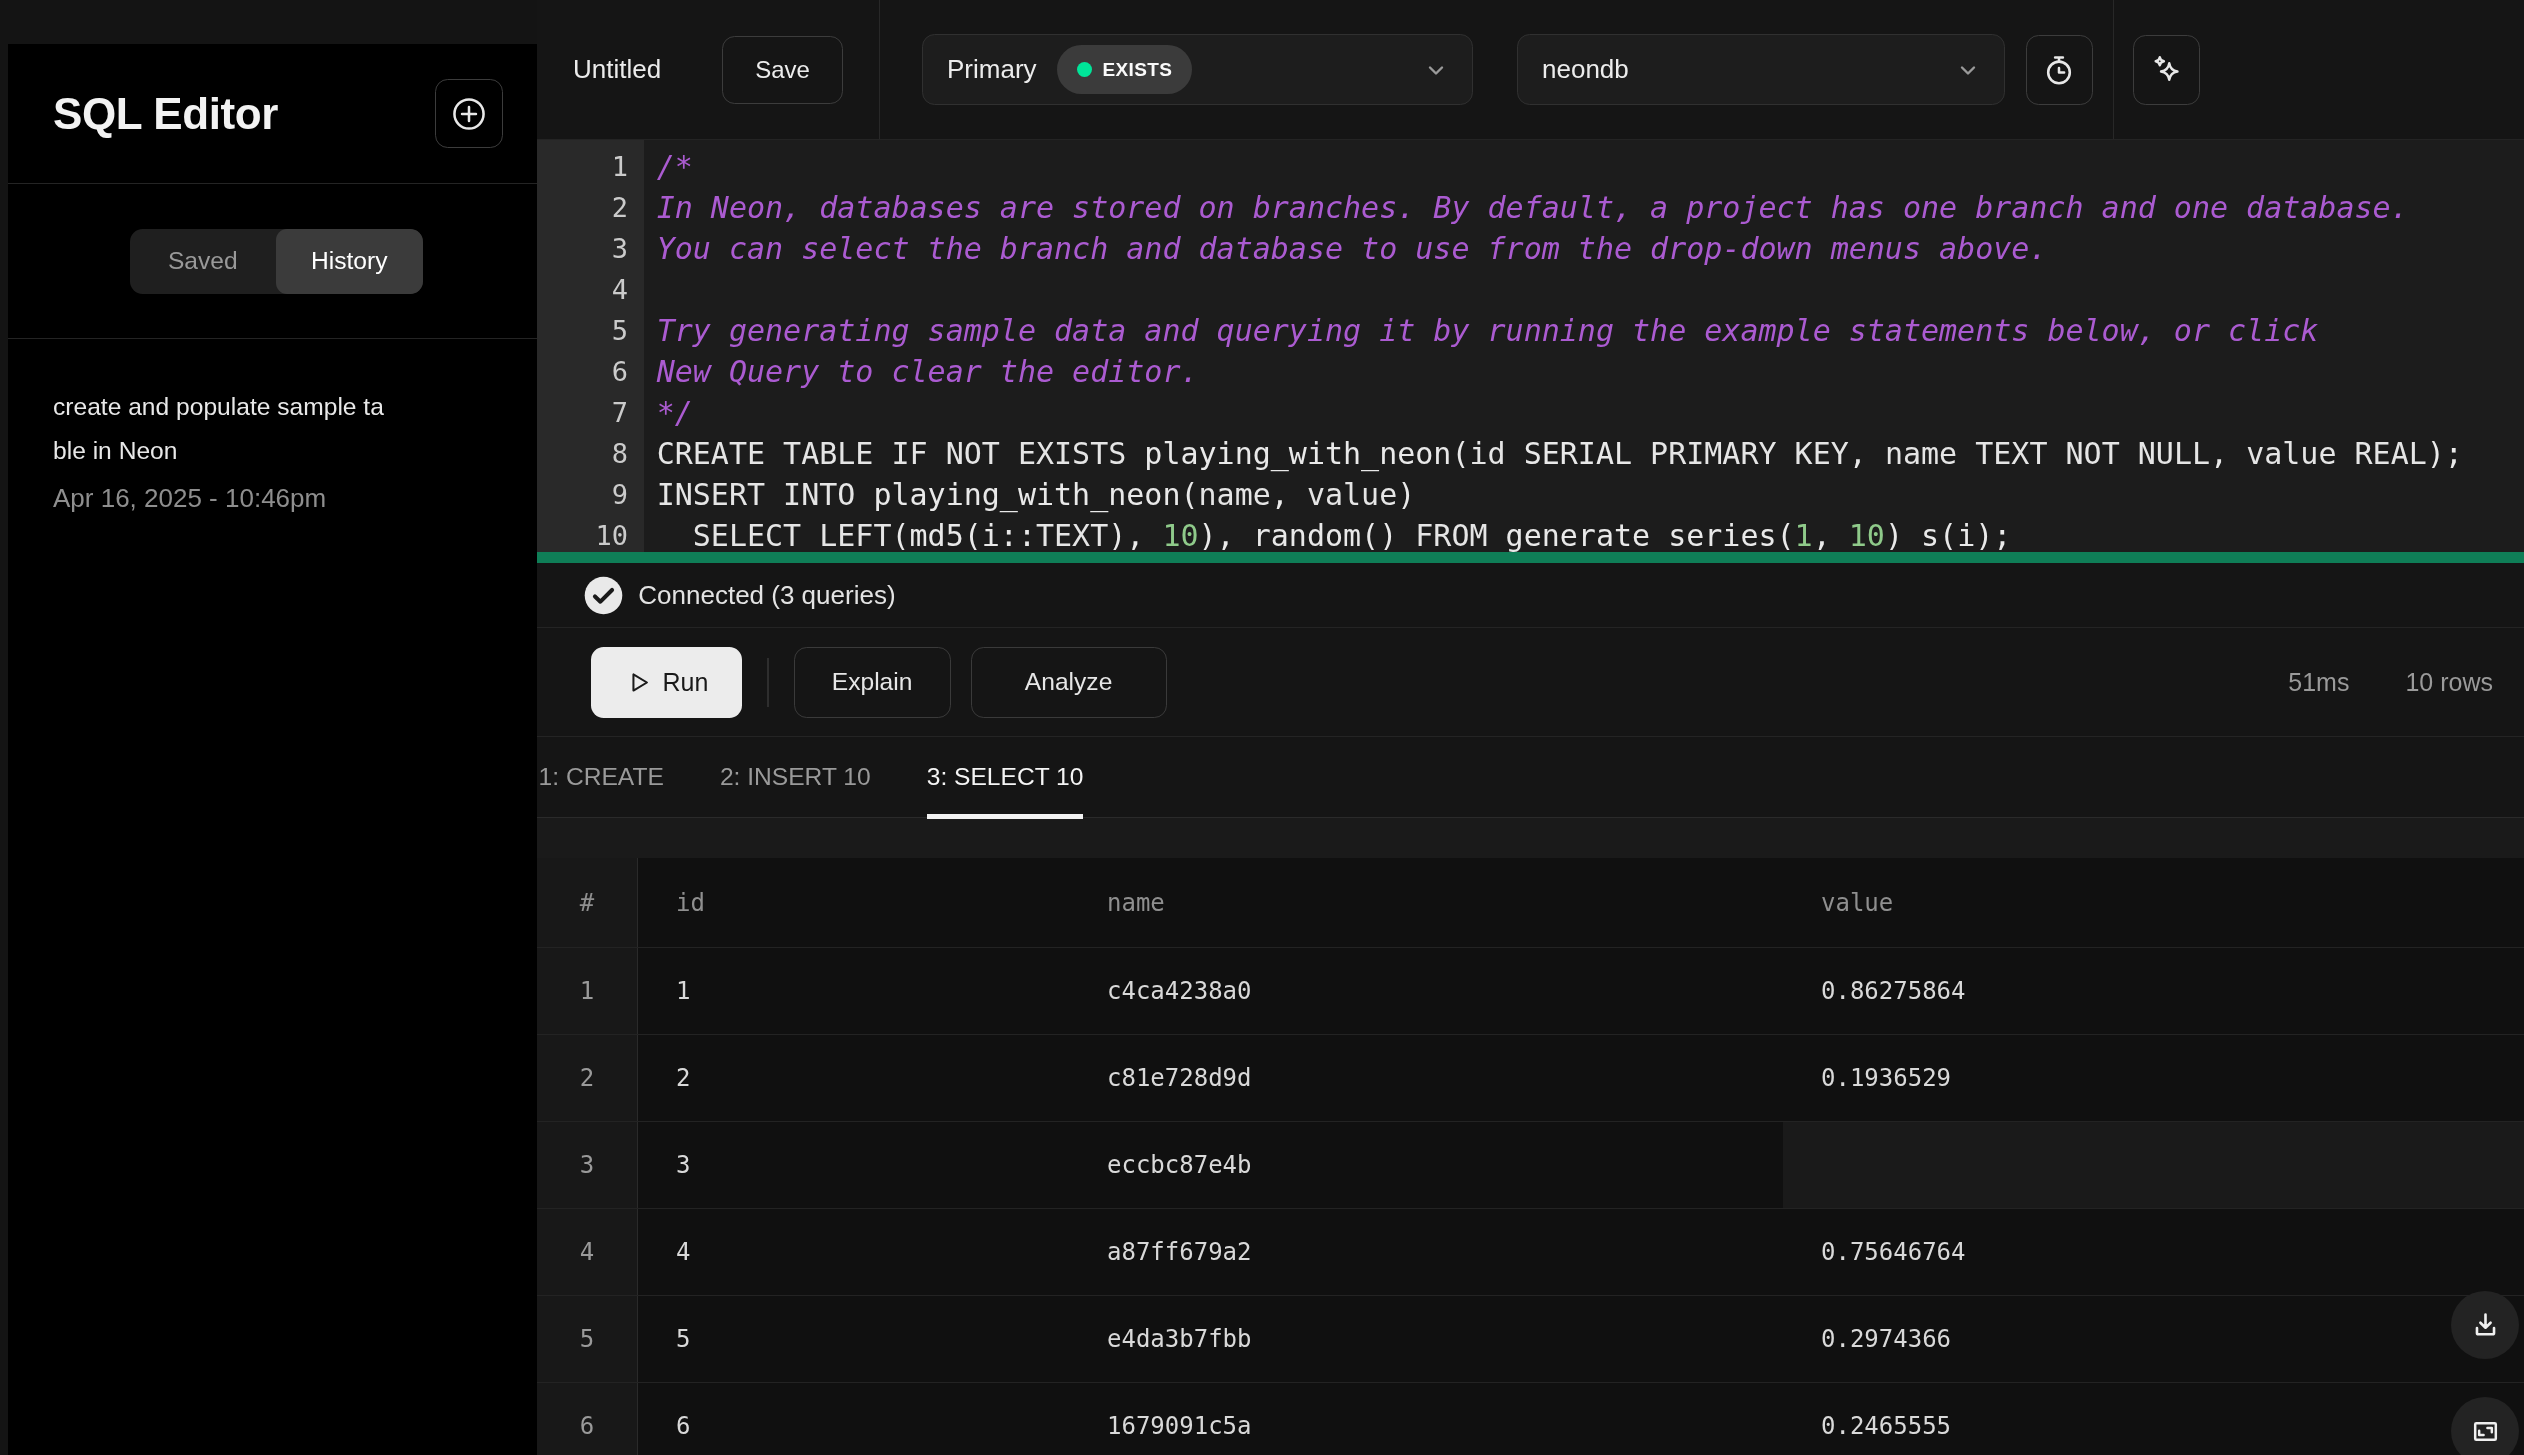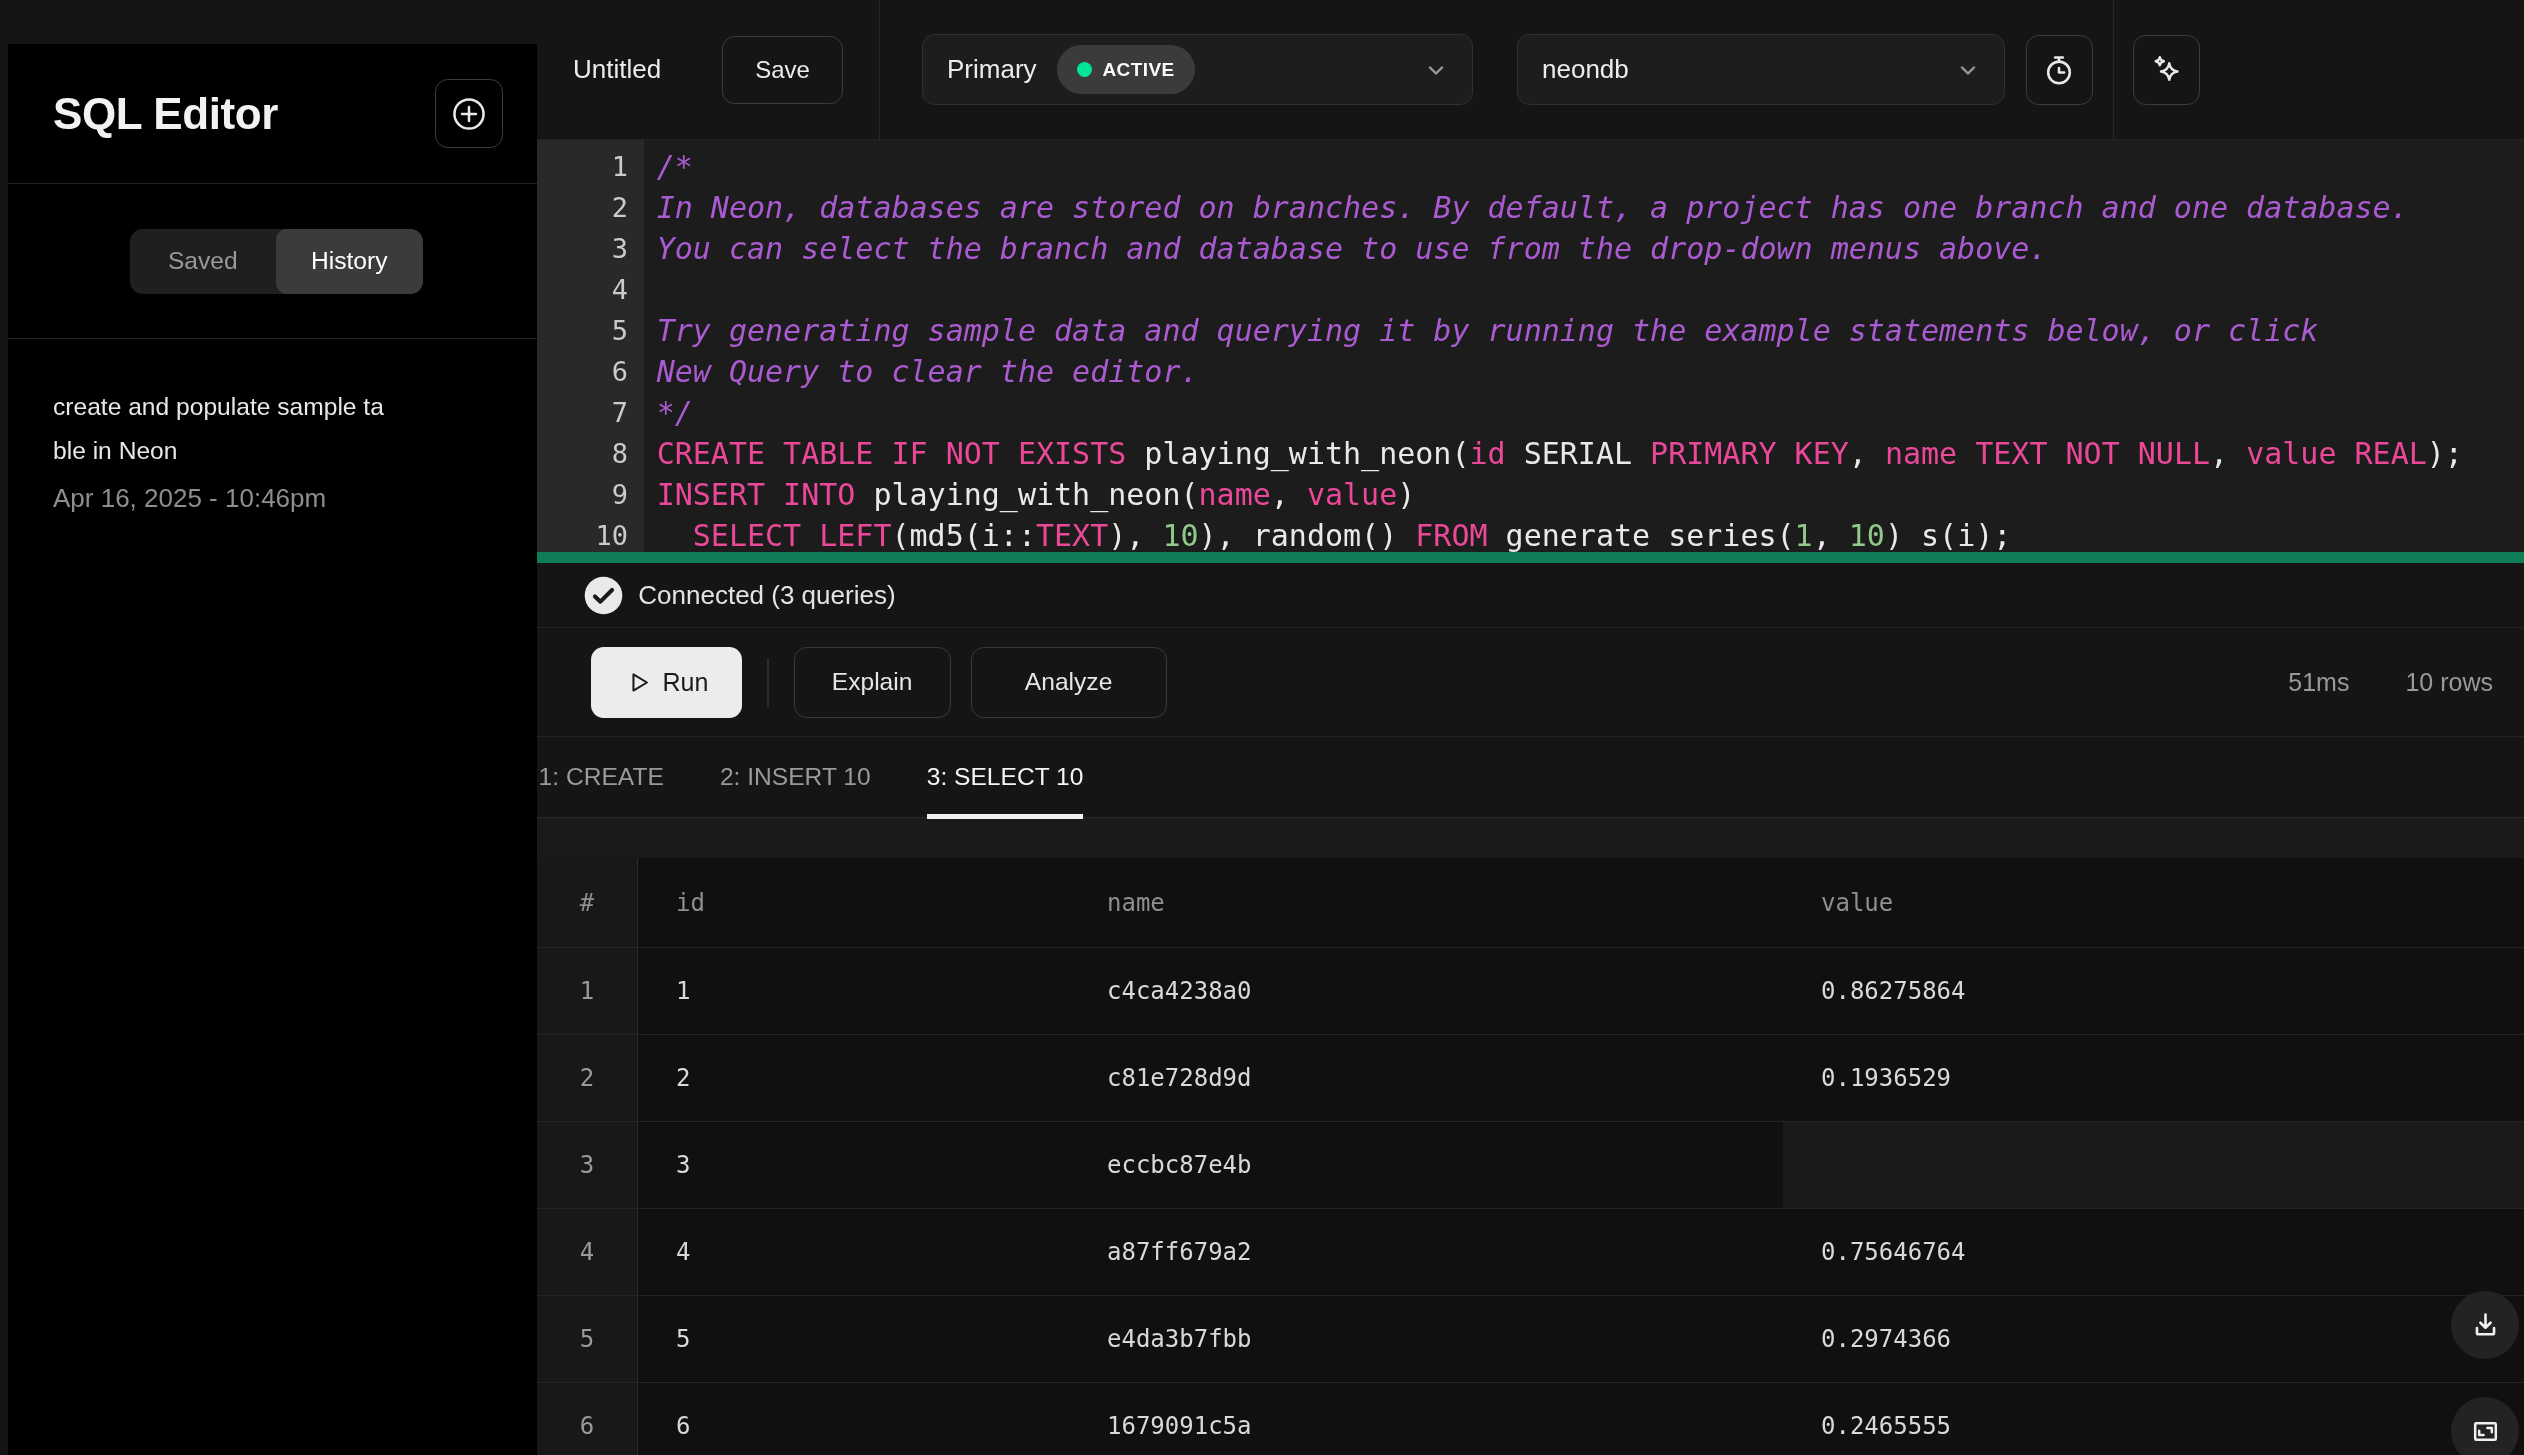--- a/index.html
+++ b/index.html
@@ -57,21 +57,21 @@
   .ai-btn { margin-left:19px; }
 
   
   .editor { height:412px; flex:none; display:flex; background:#1c1c1c; overflow:hidden; }
   .gutter { width:107px; flex:none; background:#292929; padding:5.6px 16px 0 0; text-align:right;
             font-family:"DejaVu Sans Mono", monospace; font-size:27px; line-height:41px; color:#cbcbcb; }
   .code { flex:1; padding:5.6px 0 0 12.7px; font-family:"DejaVu Sans Mono", monospace;
           font-size:30px; line-height:41px; color:#e9e9e9; white-space:pre; overflow:hidden; cursor:text; }
   .code-line { min-height:41px; }
   .tk-c { color:#ab5bd1; font-style:italic; }
-  .tk-k { color:#ec4899; }
+  .tk-k { color:#e5e5e5; }
   .tk-n { color:#8fca8a; }
   .green-bar { height:11px; flex:none; background:#0f7e57; }
 
   
   .status-row { height:65px; flex:none; border-bottom:1.6px solid #242424; display:flex;
                 align-items:center; padding-left:46px; gap:14.3px; font-size:26px; color:#e3e3e3; }
   .actions-row { height:109px; flex:none; border-bottom:1.6px solid #242424; display:flex;
                  align-items:center; padding:0 32px 0 54px; }
   .run-btn { width:151px; height:71px; border:none; border-radius:12.7px; background:#ececec;
              color:#191919; font-size:25px; font-weight:500; display:flex; align-items:center;
@@ -146,21 +146,21 @@
     <header class="topbar">
       <div class="query-group">
         <span class="query-name">Untitled</span>
         <button class="save-btn">Save</button>
       </div>
       <div class="selectors">
         <div class="dropdown dd-branch">
           <span class="dd-label">Primary</span>
           <span class="badge">
             <span class="dot"></span>
-            <span class="txt">ACTIVE</span>
+            <span class="txt">EXISTS</span>
           </span>
           <span class="chev" style="display:flex;">
             <svg width="24" height="24" viewBox="0 0 24 24" fill="none" stroke="#9a9a9a" stroke-width="2.4" stroke-linecap="round" stroke-linejoin="round">
                 <path d="M6 9.5l6 6 6-6"></path>
               </svg>
           </span>
         </div>
         <div class="dropdown dd-db">
           <span class="dd-label">neondb</span>
           <span class="chev" style="display:flex;">

